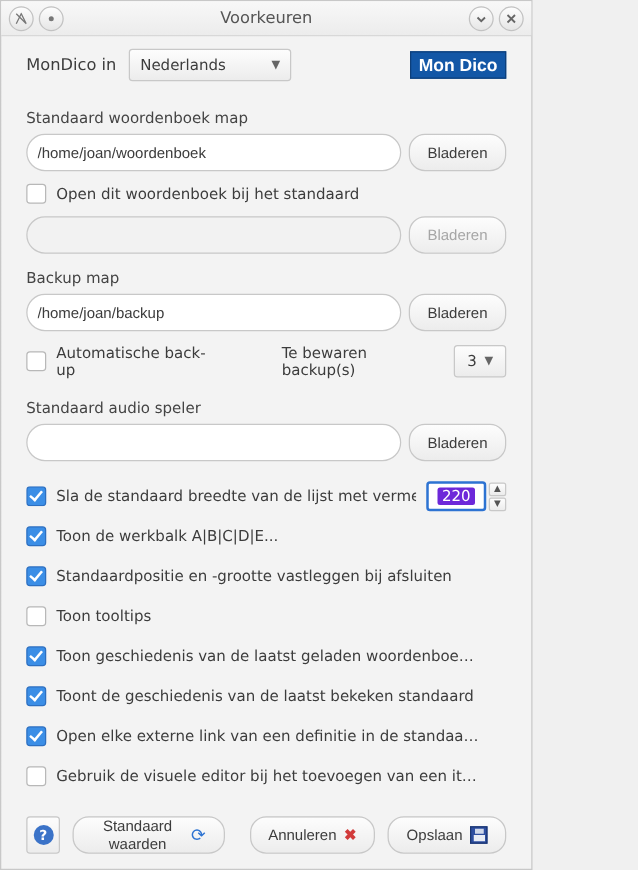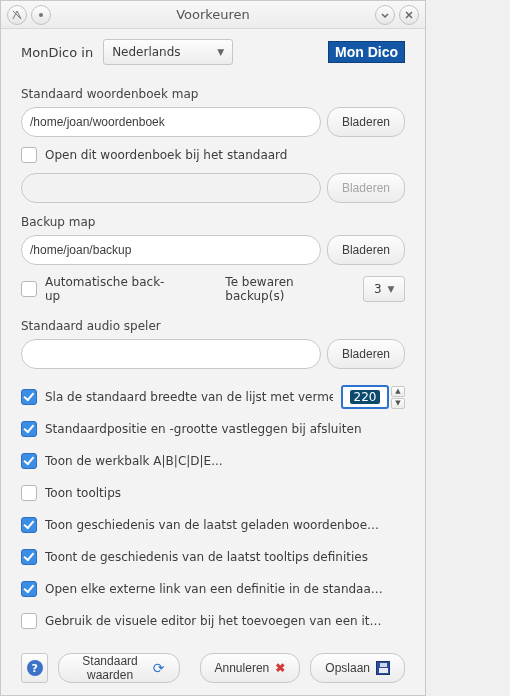--- a/index.html
+++ b/index.html
@@ -129,21 +129,21 @@
   .spin .arrow { font-size: 9px; color: #666; }
   .numbox-wrap { display: flex; align-items: center; gap: 2px; }
   .numbox {
     width: 48px; height: 24px;
     border: 2px solid #2d73d2;
     border-radius: 3px;
     background: #fff;
     display: flex; align-items: center; justify-content: center;
   }
   .numbox span {
-    background: #0c4a6e; color: #fff; padding: 0 4px; border-radius: 2px; font-size: 12px;
+    background: #6d28d9; color: #fff; padding: 0 4px; border-radius: 2px; font-size: 12px;
   }
   .spinbtns {
     display: flex; flex-direction: column; gap: 1px;
   }
   .spinbtns .sb {
     width: 14px; height: 11px; border: 1px solid #c8c8c8; border-radius: 2px;
     background: linear-gradient(#fdfdfd,#ececec);
     display:flex;align-items:center;justify-content:center;
     font-size: 7px; color:#555; cursor:pointer;
   }
@@ -282,41 +282,41 @@
           </div>
           <div class="spinbtns">
             <div class="sb">▲</div>
             <div class="sb">▼</div>
           </div>
         </div>
       </div>
 
       <div class="check-row">
         <span class="checkbox checked"></span>
+        <span class="lbl">Toon de werkbalk A|B|C|D|E...</span>
+      </div>
+
+      <div class="check-row">
+        <span class="checkbox checked"></span>
         <span class="lbl">Standaardpositie en -grootte vastleggen bij afsluiten</span>
-      </div>
-
-      <div class="check-row">
-        <span class="checkbox checked"></span>
-        <span class="lbl">Toon de werkbalk A|B|C|D|E...</span>
       </div>
 
       <div class="check-row">
         <span class="checkbox"></span>
         <span class="lbl">Toon tooltips</span>
       </div>
 
       <div class="check-row">
         <span class="checkbox checked"></span>
         <span class="lbl">Toon geschiedenis van de laatst geladen woordenboeken.</span>
       </div>
 
       <div class="check-row">
         <span class="checkbox checked"></span>
-        <span class="lbl">Toont de geschiedenis van de laatst tooltips definities</span>
+        <span class="lbl">Toont de geschiedenis van de laatst bekeken standaard</span>
       </div>
 
       <div class="check-row">
         <span class="checkbox checked"></span>
         <span class="lbl">Open elke externe link van een definitie in de standaard browser</span>
       </div>
 
       <div class="check-row">
         <span class="checkbox"></span>
         <span class="lbl">Gebruik de visuele editor bij het toevoegen van een item</span>

